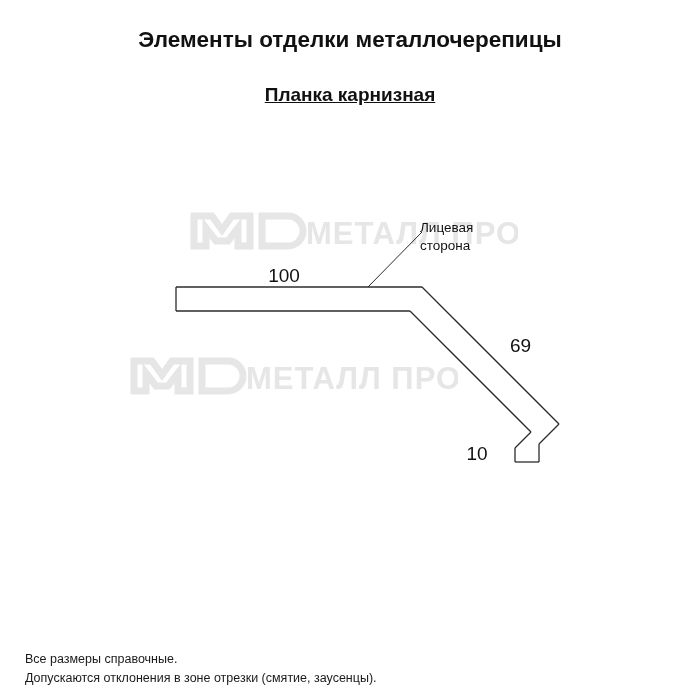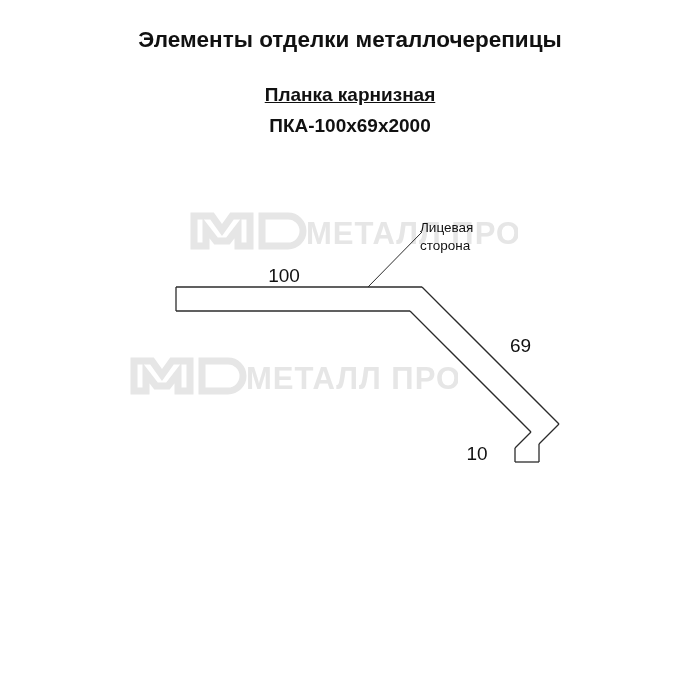--- a/index.html
+++ b/index.html
@@ -91,21 +91,20 @@
   }
 </style>
 </head>
 <body>
 
 <div class="page">
 
   <div class="title-block">
     <h1 class="main-title">Элементы отделки металлочерепицы</h1>
     <h2 class="sub-title">Планка карнизная</h2>
-    <h3 class="sku-title">ПКА-100x69x2000</h3>
   </div>
 
   <div class="watermark wm1">
     <svg width="330" height="62" viewBox="0 0 330 62" xmlns="http://www.w3.org/2000/svg">
       <g fill="none" stroke="#e6e6e6" stroke-width="7">
         <path d="M6 46 L6 16 L24 16 L34 30 L44 16 L62 16 L62 46 L50 46 L50 28 L40 41 L28 41 L18 28 L18 46 Z"></path>
         <path d="M74 16 L100 16 A10 10 0 0 1 100 46 L74 46 Z"></path>
       </g>
       <text x="118" y="44" font-family="Liberation Sans, sans-serif" font-size="31" font-weight="bold" fill="#e6e6e6" letter-spacing="1">МЕТАЛЛ ПРОФИЛЬ</text>
     </svg>
@@ -148,14 +147,18 @@
       </g>
       <text class="note-text" x="402" y="62">Лицевая</text>
       <text class="note-text" x="402" y="80">сторона</text>
 
       <text class="dim-text" x="266" y="112" text-anchor="middle">100</text>
       <text class="dim-text" x="492" y="182">69</text>
       <text class="dim-text" x="459" y="290" text-anchor="middle">10</text>
     </svg>
   </div>
 
+  <div class="footer">
+    <div>Все размеры справочные.</div>
+    <div>Допускаются отклонения в зоне отрезки (смятие, заусенцы).</div>
+  </div>
 
 </div>
 
 </body></html>

